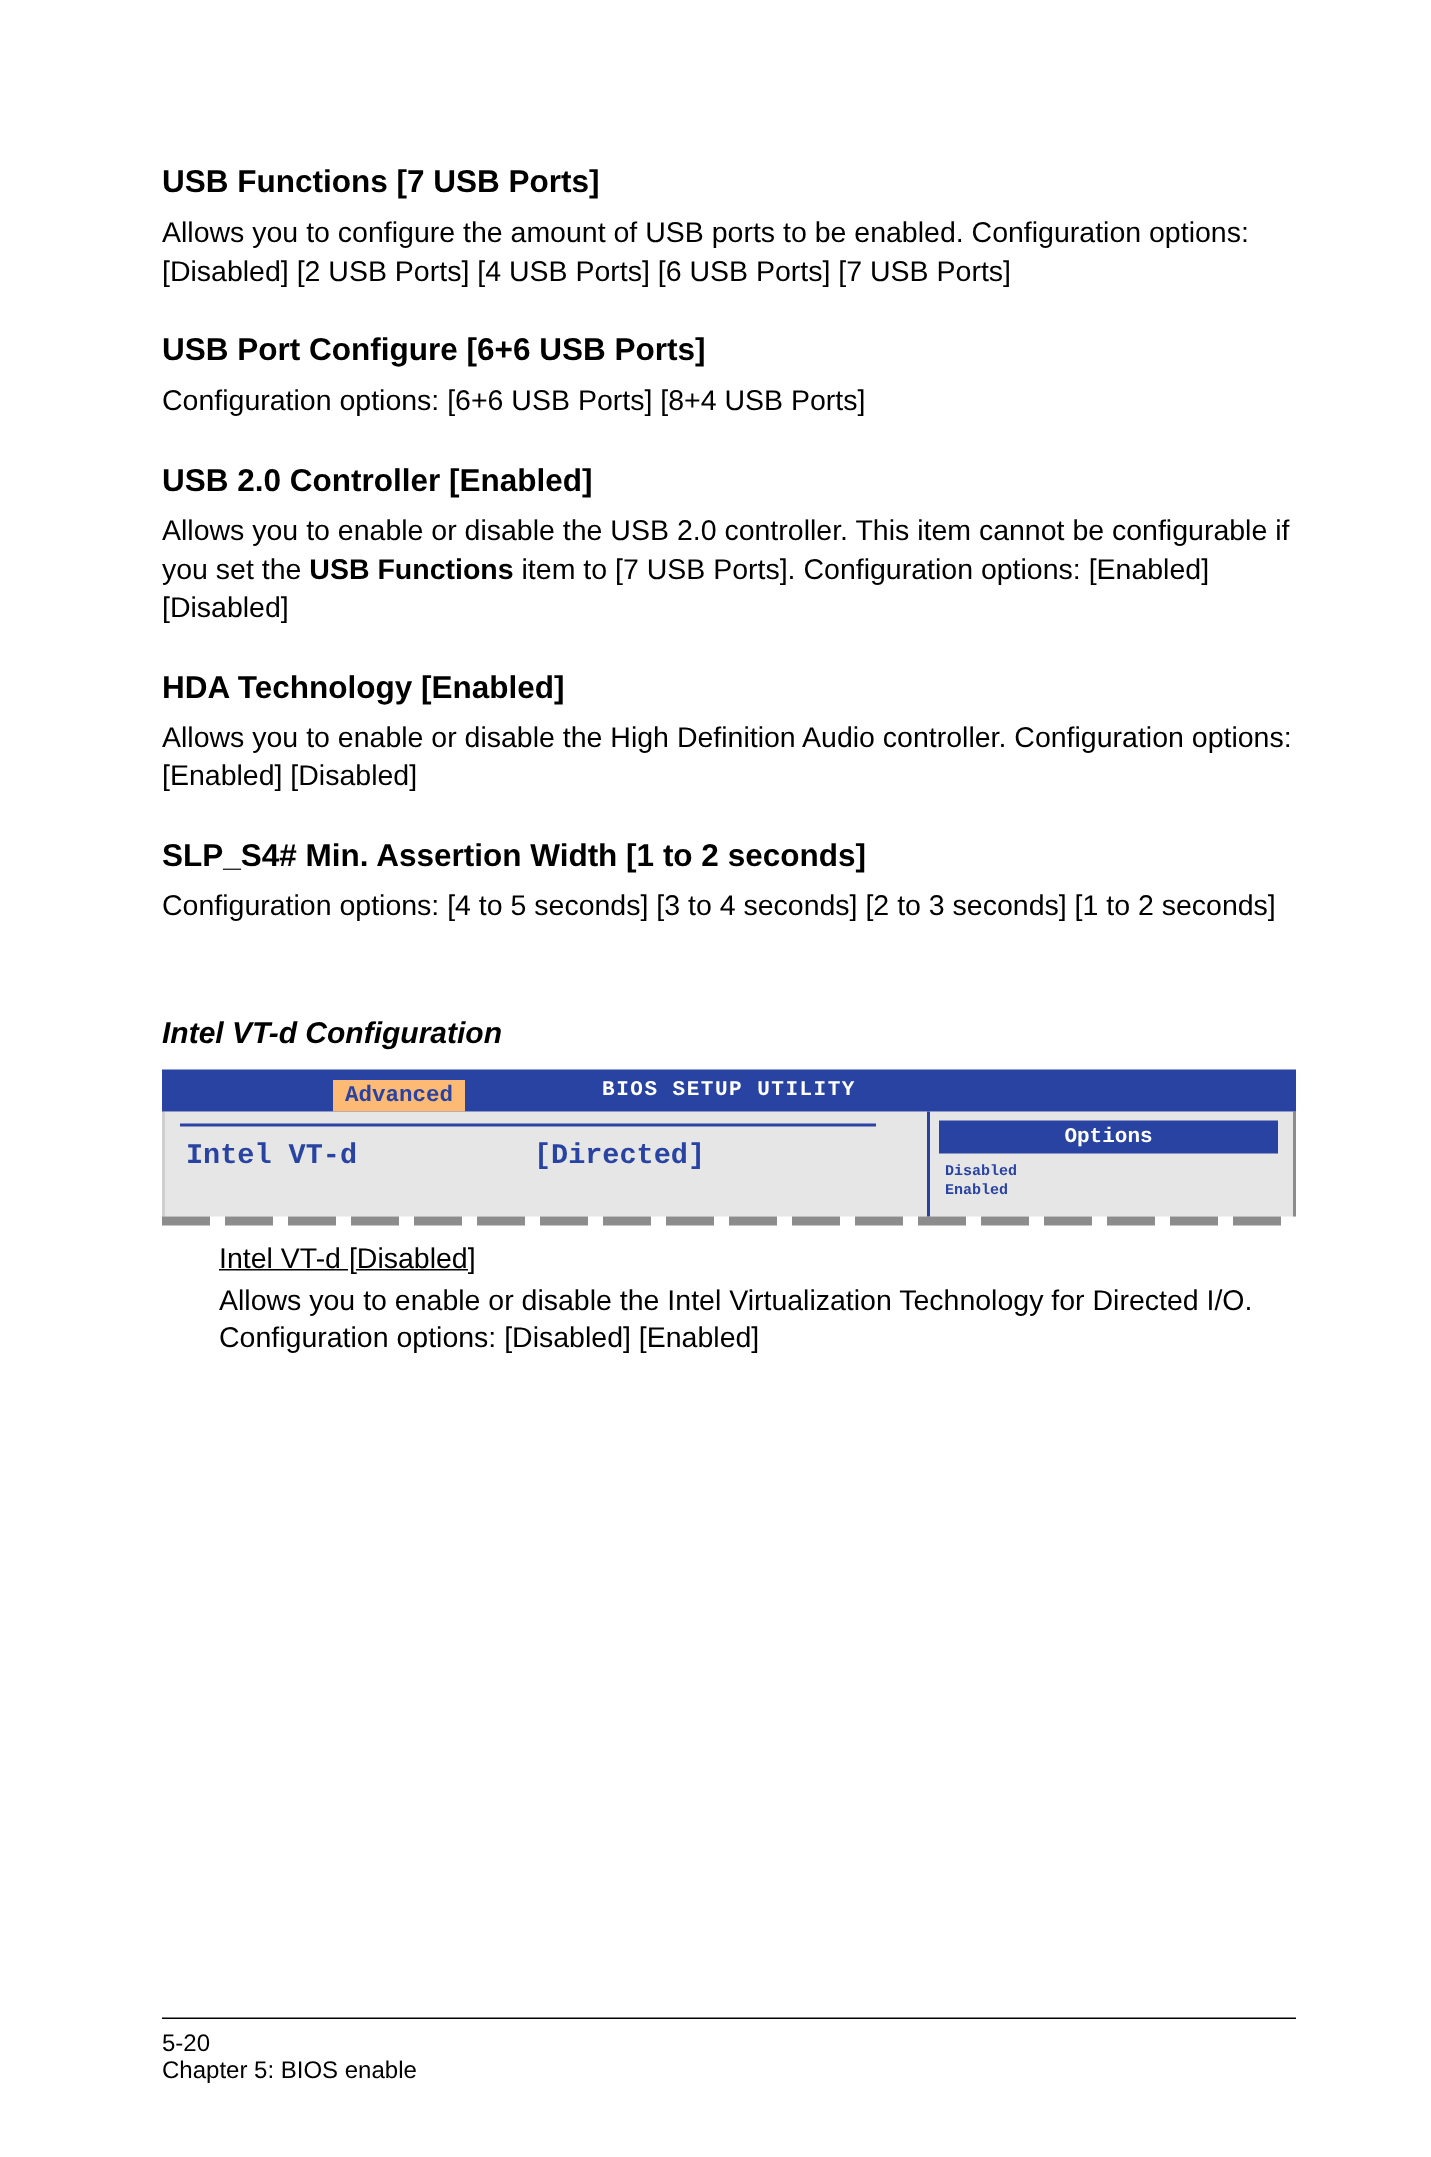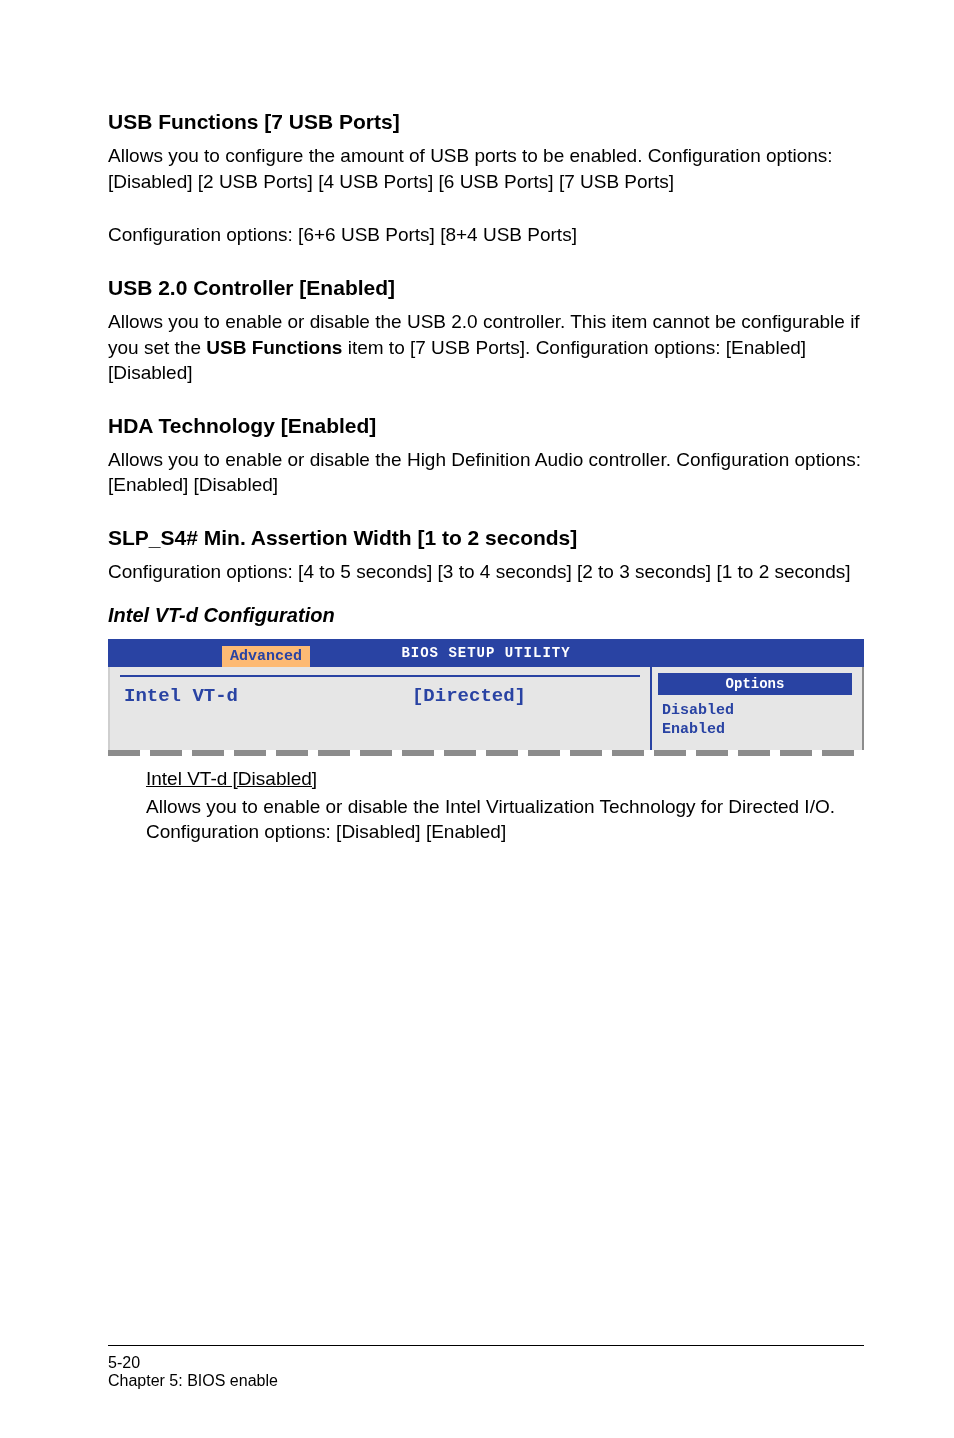--- a/index.html
+++ b/index.html
@@ -102,39 +102,40 @@
       font-size: 19px;
       color: #2943a3;
       font-weight: bold;
     }
 
     .bios-setting-value {
       margin-right: 110px;
     }
 
     .bios-right {
-      width: 212px;
+      width: 244px;
       border-left: 2px solid #2943a3;
       padding: 0;
+      margin-left: 24px;
     }
 
     .bios-options-header {
       background: #2943a3;
       color: #ffffff;
       font-family: "Courier New", monospace;
       font-size: 14px;
       font-weight: bold;
       text-align: center;
       padding: 3px 0;
       margin: 6px 10px 4px 6px;
     }
 
     .bios-options-list {
       font-family: "Courier New", monospace;
-      font-size: 15px;
+      font-size: 10px;
       color: #2943a3;
       font-weight: bold;
       padding: 2px 12px 10px 10px;
       line-height: 1.3;
     }
 
     .bios-bottom-dashes {
       height: 6px;
       background: repeating-linear-gradient(
         to right,
@@ -170,32 +171,33 @@
     }
   </style>
 </head>
 <body>
 
 <div class="page">
 
   <div class="section-heading">USB Functions [7 USB Ports]</div>
   <div class="body-text">Allows you to configure the amount of USB ports to be enabled. Configuration options: [Disabled] [2 USB Ports] [4 USB Ports] [6 USB Ports] [7 USB Ports]</div>
 
+  <div class="section-heading">USB Port Configure [6+6 USB Ports]</div>
   <div class="body-text">Configuration options: [6+6 USB Ports] [8+4 USB Ports]</div>
 
   <div class="section-heading">USB 2.0 Controller [Enabled]</div>
   <div class="body-text">
     <span>Allows you to enable or disable the USB 2.0 controller. This item cannot be configurable if you set the </span><b>USB Functions</b><span> item to [7 USB Ports]. Configuration options: [Enabled] [Disabled]</span>
   </div>
 
   <div class="section-heading">HDA Technology [Enabled]</div>
   <div class="body-text">Allows you to enable or disable the High Definition Audio controller. Configuration options: [Enabled] [Disabled]</div>
 
   <div class="section-heading">SLP_S4# Min. Assertion Width [1 to 2 seconds]</div>
-  <div class="body-text" style="margin-bottom: 19px;">Configuration options: [4 to 5 seconds] [3 to 4 seconds] [2 to 3 seconds] [1 to 2 seconds]</div>
+  <div class="body-text" style="margin-bottom: 60px;">Configuration options: [4 to 5 seconds] [3 to 4 seconds] [2 to 3 seconds] [1 to 2 seconds]</div>
 
   <div class="section-subheading">Intel VT-d Configuration</div>
 
   <div class="bios-panel">
     <div class="bios-tab-row">
       <span class="bios-tab-title">BIOS SETUP UTILITY</span>
       <span class="bios-tab">Advanced</span>
     </div>
     <div class="bios-main">
       <div class="bios-left">

